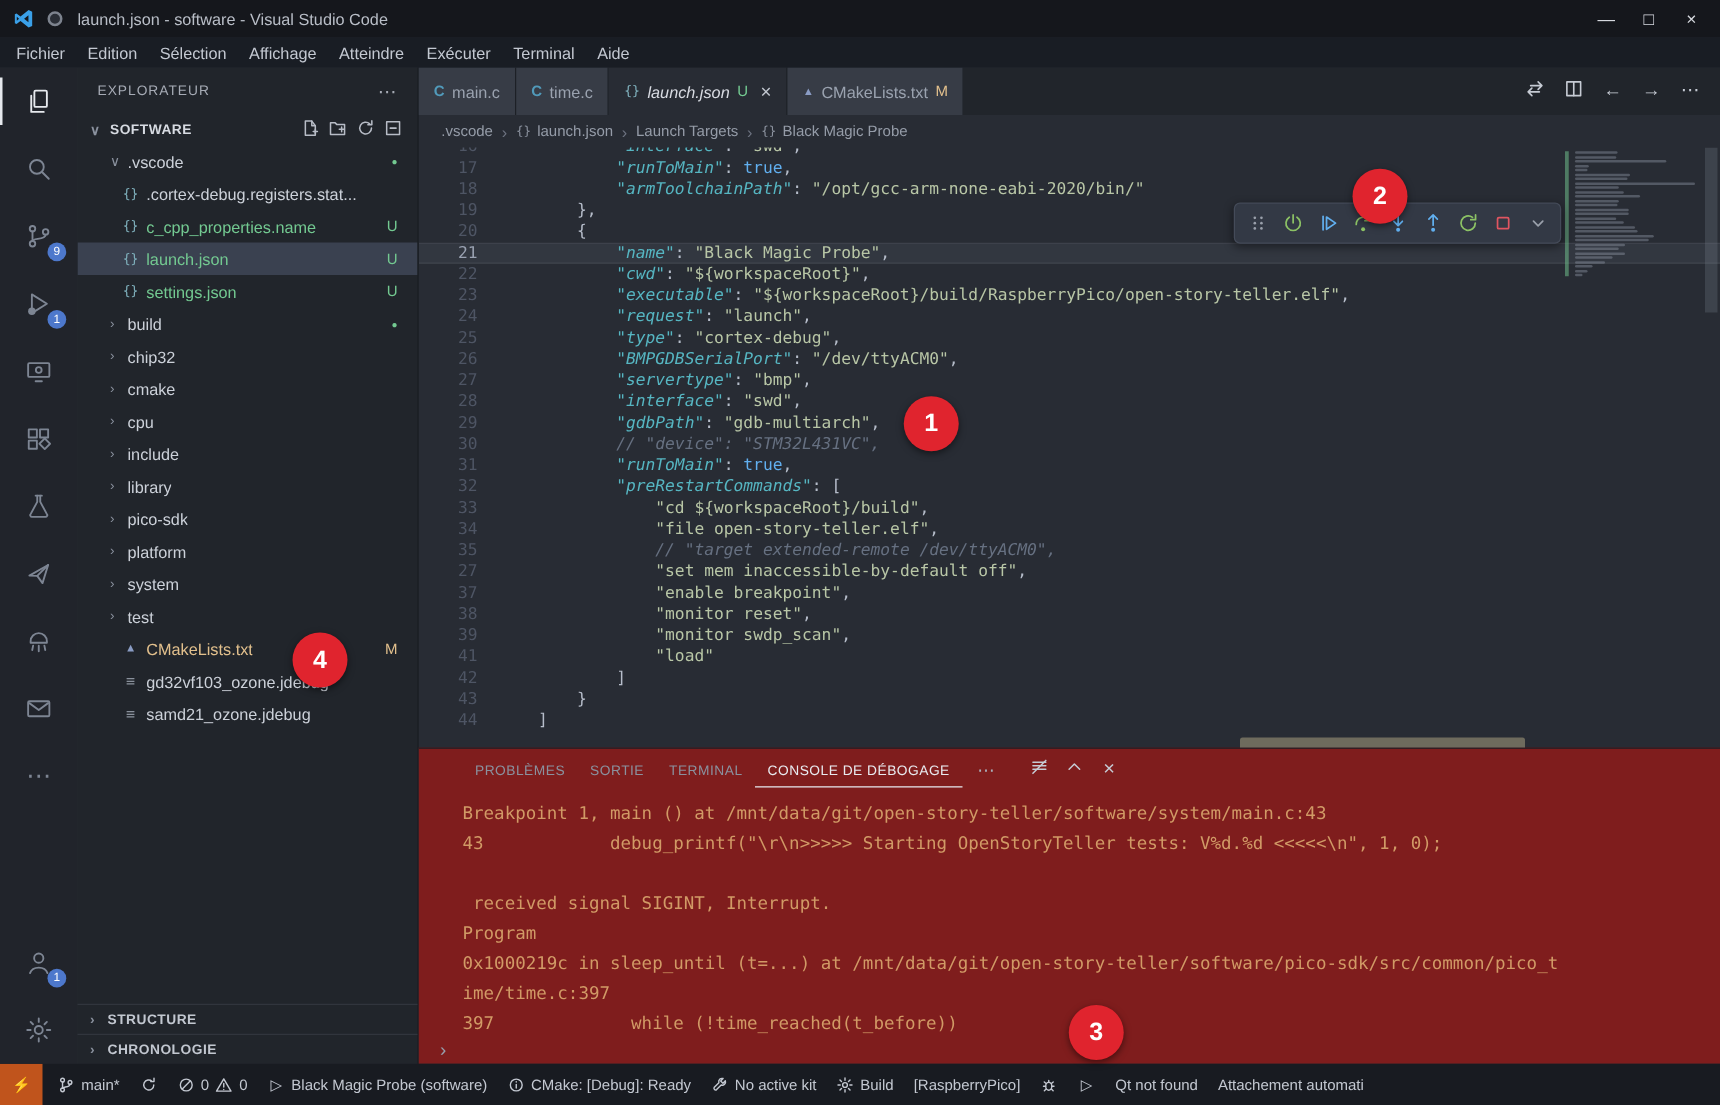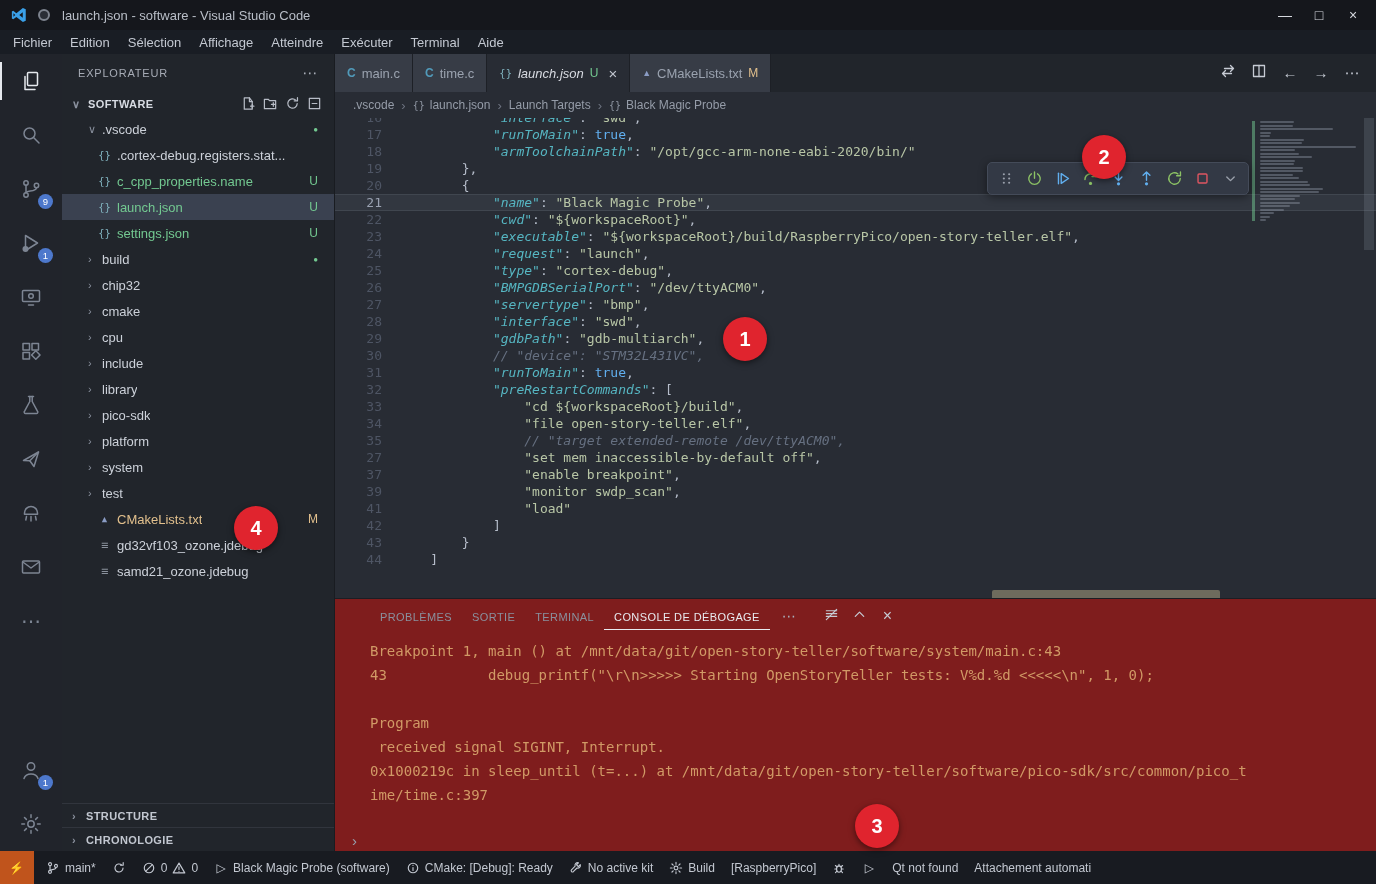--- a/index.html
+++ b/index.html
@@ -451,20 +451,21 @@
         <div class="cline"><span class="lnum">28</span><span class="ctext"><span class="tk-w">            </span><span class="tk-k">"interface"</span><span class="tk-p">: </span><span class="tk-s">"swd"</span><span class="tk-p">,</span></span></div>
         <div class="cline"><span class="lnum">29</span><span class="ctext"><span class="tk-w">            </span><span class="tk-k">"gdbPath"</span><span class="tk-p">: </span><span class="tk-s">"gdb-multiarch"</span><span class="tk-p">,</span></span></div>
         <div class="cline"><span class="lnum">30</span><span class="ctext"><span class="tk-w">            </span><span class="tk-c">// "device": "STM32L431VC",</span></span></div>
         <div class="cline"><span class="lnum">31</span><span class="ctext"><span class="tk-w">            </span><span class="tk-k">"runToMain"</span><span class="tk-p">: </span><span class="tk-b">true</span><span class="tk-p">,</span></span></div>
         <div class="cline"><span class="lnum">32</span><span class="ctext"><span class="tk-w">            </span><span class="tk-k">"preRestartCommands"</span><span class="tk-p">: [</span></span></div>
         <div class="cline"><span class="lnum">33</span><span class="ctext"><span class="tk-w">                </span><span class="tk-s">"cd ${workspaceRoot}/build"</span><span class="tk-p">,</span></span></div>
         <div class="cline"><span class="lnum">34</span><span class="ctext"><span class="tk-w">                </span><span class="tk-s">"file open-story-teller.elf"</span><span class="tk-p">,</span></span></div>
         <div class="cline"><span class="lnum">35</span><span class="ctext"><span class="tk-w">                </span><span class="tk-c">// "target extended-remote /dev/ttyACM0",</span></span></div>
         <div class="cline"><span class="lnum">27</span><span class="ctext"><span class="tk-w">                </span><span class="tk-s">"set mem inaccessible-by-default off"</span><span class="tk-p">,</span></span></div>
         <div class="cline"><span class="lnum">37</span><span class="ctext"><span class="tk-w">                </span><span class="tk-s">"enable breakpoint"</span><span class="tk-p">,</span></span></div>
+        <div class="cline"><span class="lnum">38</span><span class="ctext"><span class="tk-w">                </span><span class="tk-s">"monitor reset"</span><span class="tk-p">,</span></span></div>
         <div class="cline"><span class="lnum">39</span><span class="ctext"><span class="tk-w">                </span><span class="tk-s">"monitor swdp_scan"</span><span class="tk-p">,</span></span></div>
         <div class="cline"><span class="lnum">41</span><span class="ctext"><span class="tk-w">                </span><span class="tk-s">"load"</span></span></div>
         <div class="cline"><span class="lnum">42</span><span class="ctext"><span class="tk-w">            </span><span class="tk-p">]</span></span></div>
         <div class="cline"><span class="lnum">43</span><span class="ctext"><span class="tk-w">        </span><span class="tk-p">}</span></span></div>
         <div class="cline"><span class="lnum">44</span><span class="ctext"><span class="tk-w">    </span><span class="tk-p">]</span></span></div>
       </div>
     <div class="minimap">
         <div class="mm-bar" style="width: 34.1px;"></div>
         <div class="mm-bar" style="width: 33px;"></div>
         <div class="mm-bar" style="width: 72.6px;"></div>
@@ -598,24 +599,25 @@
                 <path d="M3.5 10L8 5.5 12.5 10"></path>
               </svg>
             </span></span>
           <span><span class="icn">×</span></span>
         </span>
     </div>
     <div class="console">
         <div class="con-line">Breakpoint 1, main () at /mnt/data/git/open-story-teller/software/system/main.c:43</div>
         <div class="con-line">43            debug_printf("\r\n&gt;&gt;&gt;&gt;&gt; Starting OpenStoryTeller tests: V%d.%d &lt;&lt;&lt;&lt;&lt;\n", 1, 0);</div>
         <div class="con-line"></div>
+        <div class="con-line"> received signal SIGINT, Interrupt.</div>
         <div class="con-line">Program</div>
-        <div class="con-line"> received signal SIGINT, Interrupt.</div>
         <div class="con-line">0x1000219c in sleep_until (t=...) at /mnt/data/git/open-story-teller/software/pico-sdk/src/common/pico_t</div>
         <div class="con-line">ime/time.c:397</div>
+        <div class="con-line">397             while (!time_reached(t_before))</div>
       </div>
     <div class="console-input">
       <span>›</span>
     </div>
   </div>
 </div>
 
 <div class="statusbar">
     <div class="sb-item accent">
       <span class="icn">⚡</span>

